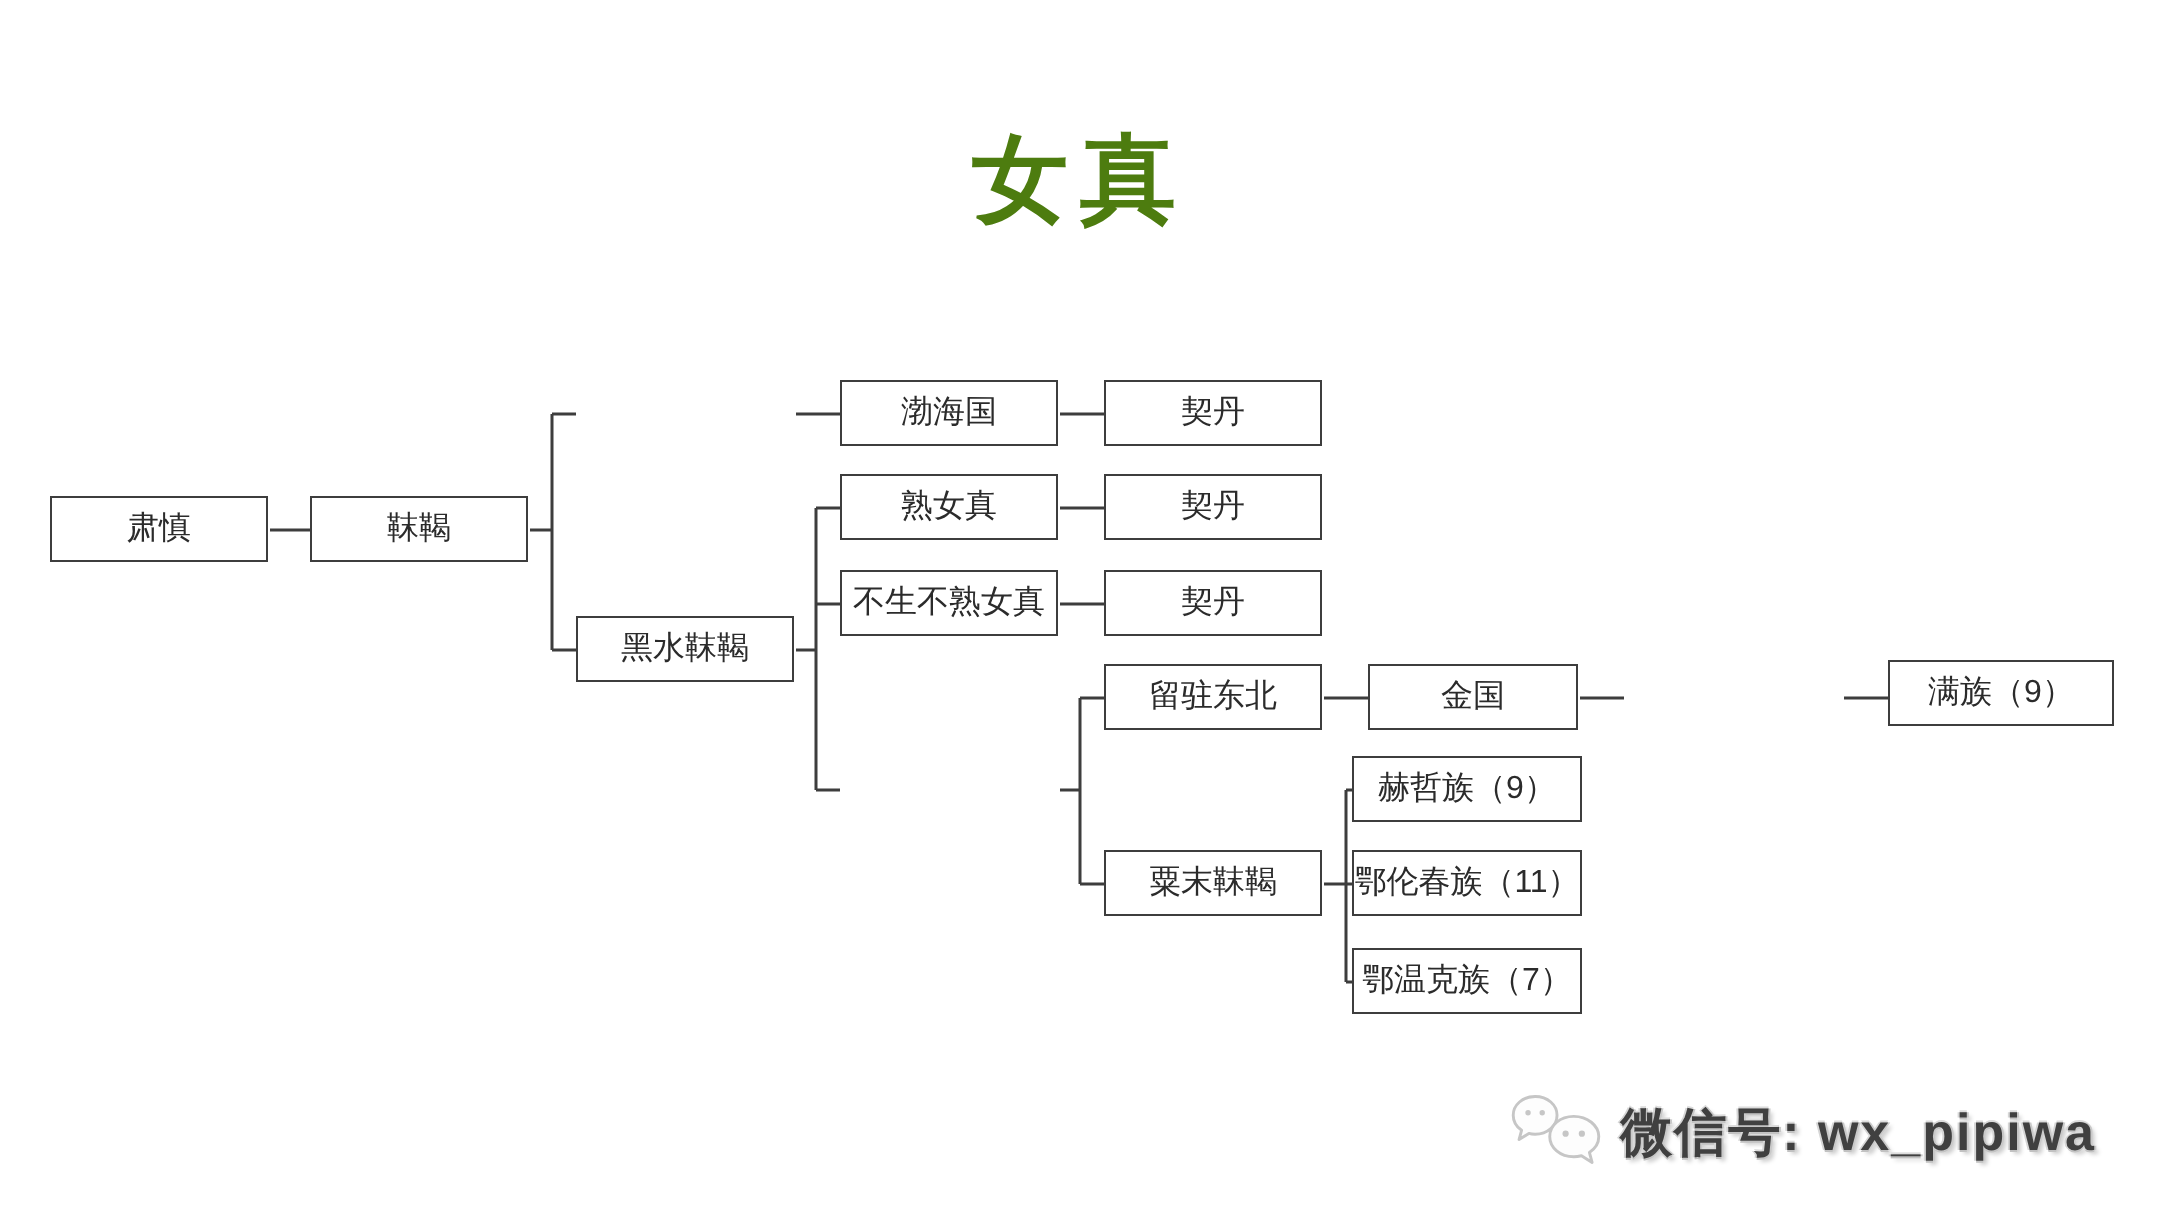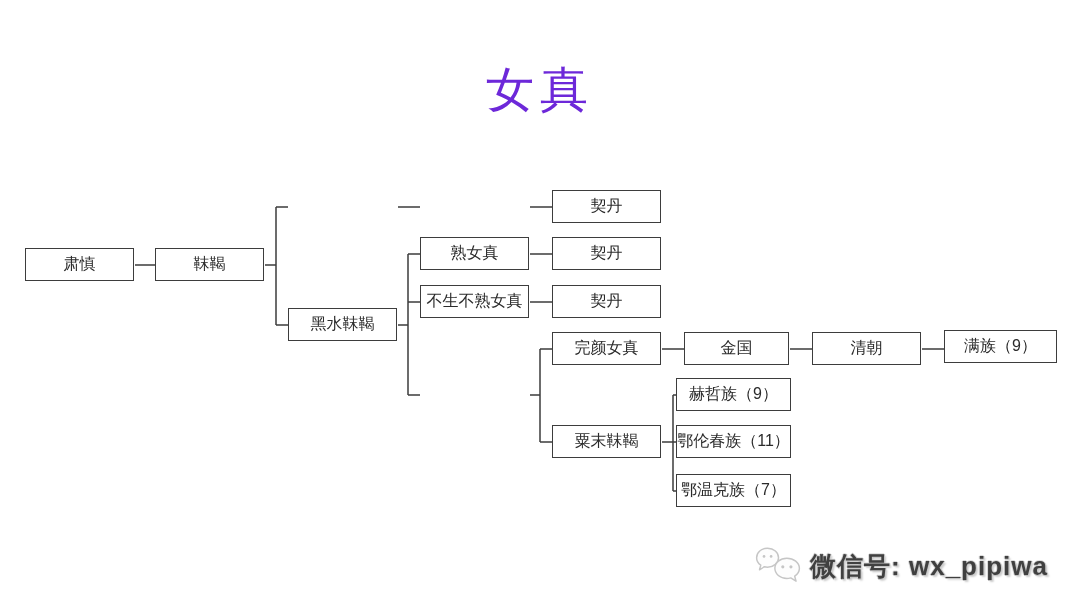--- a/index.html
+++ b/index.html
@@ -12,22 +12,22 @@
     font-family: "Liberation Sans", "DejaVu Sans", sans-serif;
   }
   .title {
     position: absolute;
     top: 58px;
     left: 0;
     width: 100%;
     text-align: center;
     font-size: 48px;
     letter-spacing: 6px;
-    color: #6d28d9;
-    font-weight: 400;
+    color: #4d7c0f;
+    font-weight: 700;
   }
   .connectors {
     position: absolute;
     top: 0; left: 0;
     width: 1080px; height: 608px;
   }
   .node {
     position: absolute;
     height: 31px;
     border: 1.5px solid #3d3d3d;
@@ -78,29 +78,29 @@
       M530 395 H540 M540 349 V442 M540 349 H552 M540 442 H552
       M662 349 H684
       M790 349 H812
       M922 349 H944
       M662 442 H673 M673 395 V491 M673 395 H676 M673 442 H676 M673 491 H676
     "></path>
   </svg>
 
   <div class="node" style="left:25px;  top:248px; width:107px">肃慎</div>
   <div class="node" style="left:155px; top:248px; width:107px">靺鞨</div>
+  <div class="node" style="left:420px; top:190px; width:107px">渤海国</div>
   <div class="node" style="left:552px; top:190px; width:107px">契丹</div>
   <div class="node" style="left:420px; top:237px; width:107px">熟女真</div>
   <div class="node" style="left:552px; top:237px; width:107px">契丹</div>
   <div class="node" style="left:420px; top:285px; width:107px">不生不熟女真</div>
   <div class="node" style="left:552px; top:285px; width:107px">契丹</div>
   <div class="node" style="left:288px; top:308px; width:107px">黑水靺鞨</div>
-  <div class="node" style="left:552px; top:332px; width:107px">完颜女真</div>
+  <div class="node" style="left:552px; top:332px; width:107px">留驻东北</div>
   <div class="node" style="left:684px; top:332px; width:103px">金国</div>
-  <div class="node" style="left:812px; top:332px; width:107px">清朝</div>
   <div class="node" style="left:944px; top:330px; width:111px">满族（9）</div>
   <div class="node" style="left:552px; top:425px; width:107px">粟末靺鞨</div>
   <div class="node" style="left:676px; top:378px; width:113px">赫哲族（9）</div>
   <div class="node" style="left:676px; top:425px; width:113px">鄂伦春族（11）</div>
   <div class="node" style="left:676px; top:474px; width:113px">鄂温克族（7）</div>
 
   <div class="watermark">
     <svg width="48" height="40" viewBox="0 0 46 38">
       <g fill="#fdfdfd" stroke="#c6c6c6" stroke-width="1.4" stroke-linejoin="round">
         <path d="M13 2 C7 2 2.5 6 2.5 11 C2.5 14 4 16.5 6.5 18.2 L5.3 22.6 L10 19.7 C11 20 12 20.1 13 20.1 C19 20.1 23.5 16 23.5 11 C23.5 6 19 2 13 2 Z"></path>

